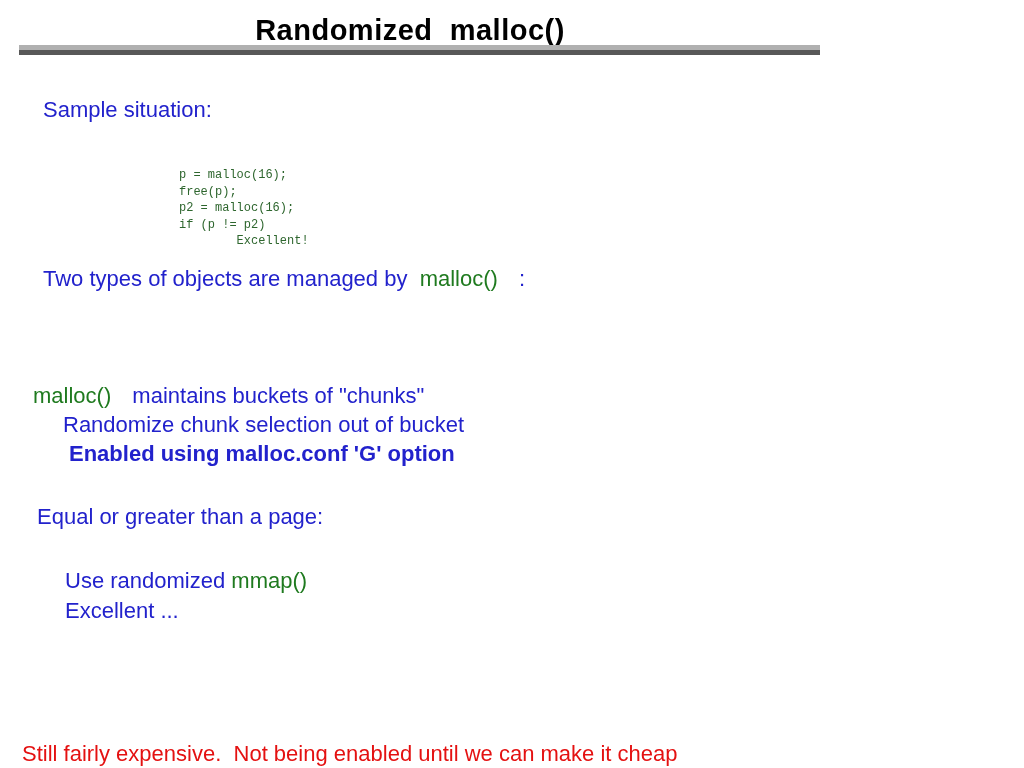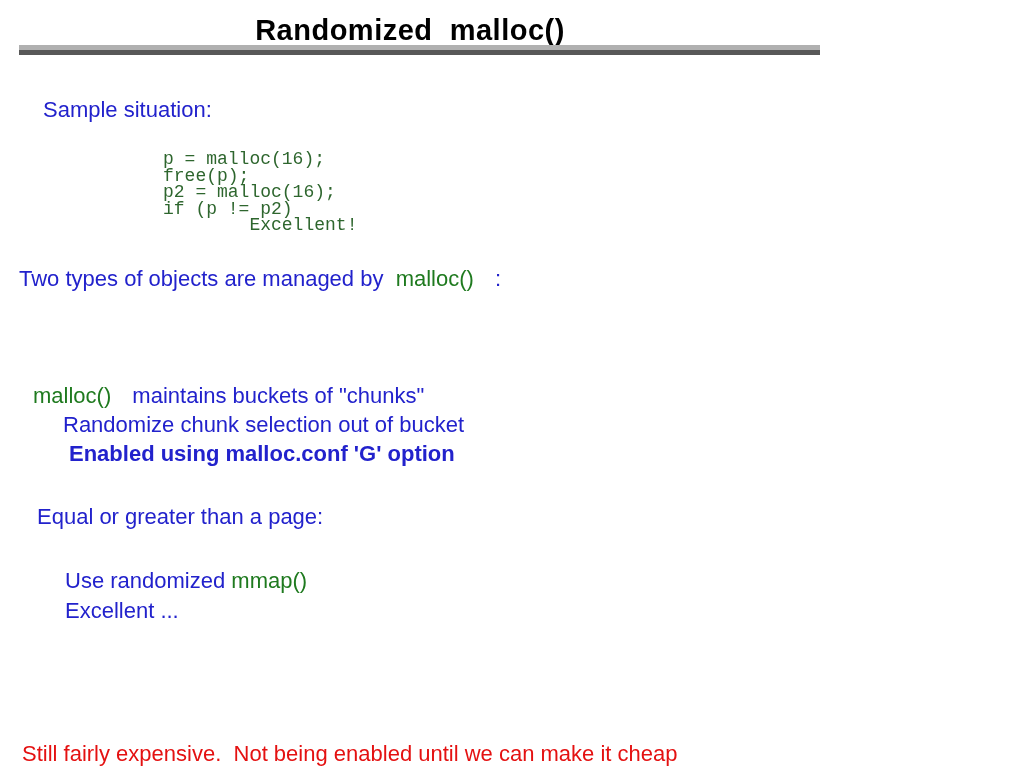--- a/index.html
+++ b/index.html
@@ -49,30 +49,30 @@
     white-space: pre;
     color: var(--blue, #2222cc);
   }
   .blue  { color: var(--blue, #2222cc); margin-left: 15px; }
   .green { color: var(--green, #1f7a1f); }
   .red   { color: var(--red, #e41111); margin-top: 45px; }
   .code {
     position: absolute;
     left: 163px;
     top: 151px;
-    margin: 0;
+    margin: 16px;
     font-family: "Liberation Mono", "DejaVu Sans Mono", monospace;
-    font-size: 18px;
+    font-size: 12px;
     line-height: 16.5px;
     color: var(--code-green, #2e662e);
     white-space: pre;
   }
   
   .pos-sample     { left: 28px;  top: 97px;  }
-  .pos-two-types  { left: 4px;  top: 266px; }
+  .pos-two-types  { left: 28px;  top: 266px; }
   .pos-smaller    { left: 22px;  top: 325px; }
   .pos-maintains  { left: 33px;  top: 383px; }
   .pos-randomize  { left: 48px;  top: 412px; }
   .pos-enabled    { left: 54px;  top: 441px; font-weight: bold; }
   .pos-equal      { left: 22px;  top: 504px; }
   .pos-use-mmap   { left: 50px;  top: 568px; }
   .pos-unfinished { left: 50px;  top: 598px; }
   .pos-footer     { left: 22px;  top: 696px; }
 </style>
 </head>

